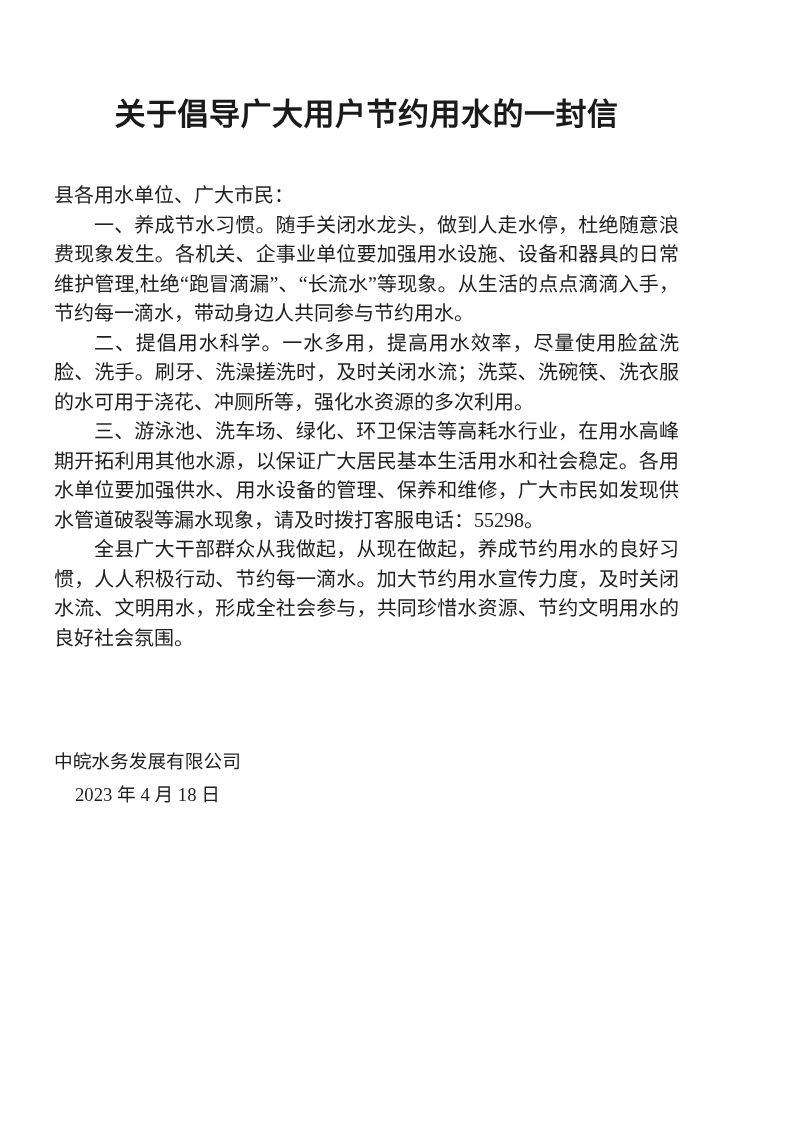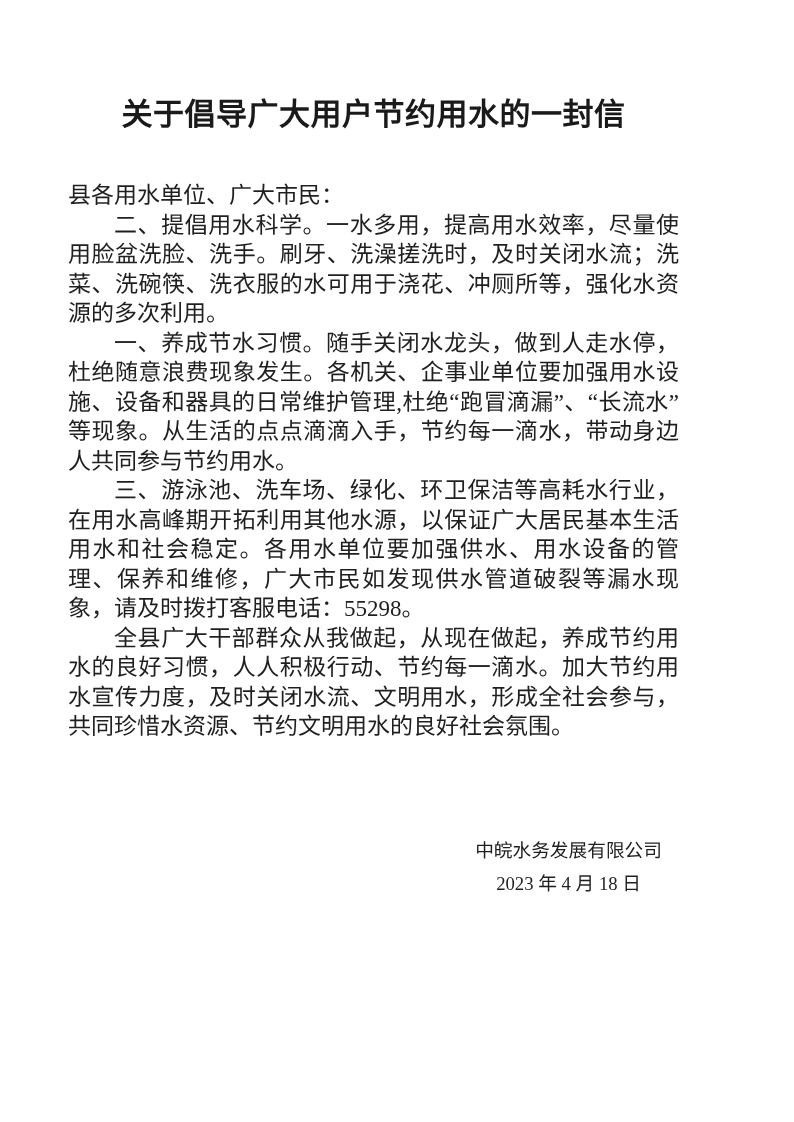--- a/index.html
+++ b/index.html
@@ -12,71 +12,70 @@
     height: 1122px;
     overflow: hidden;
     font-family: "Liberation Serif", "DejaVu Serif", serif;
     color: #1f1f1f;
   }
   .page {
     box-sizing: border-box;
     width: 794px;
     height: 1122px;
     background: #ffffff;
-    padding: 95px 115px 0 68px;
+    padding: 95px 115px 0 54px;
   }
   .doc-title {
     margin: 0;
     font-size: 31px;
     line-height: 40px;
     font-weight: 700;
     text-align: center;
     color: #1a1a1a;
     letter-spacing: 0.5px;
   }
   .body-block {
     margin-top: 46px;
-    font-size: 23px;
+    font-size: 20px;
     line-height: 29.5px;
     text-align: justify;
     text-justify: inter-ideograph;
   }
   .body-block p {
     margin: 0;
     text-indent: 2em;
   }
   .body-block p.salutation {
     text-indent: 0;
   }
   .signature {
     margin-top: 92px;
     display: flex;
-    justify-content: flex-end;
     padding-right: 17px;
   }
   .sig-block {
     text-align: center;
     font-size: 18.7px;
     line-height: 33px;
   }
   .sig-line {
     white-space: nowrap;
   }
 </style>
 </head>
 <body>
 
 <div class="page">
 
   <h1 class="doc-title">关于倡导广大用户节约用水的一封信</h1>
 
   <div class="body-block">
     <p class="salutation">县各用水单位、广大市民：</p>
+    <p>一、养成节水习惯。随手关闭水龙头，做到人走水停，杜绝随意浪费现象发生。各机关、企事业单位要加强用水设施、设备和器具的日常维护管理,杜绝“跑冒滴漏”、“长流水”等现象。从生活的点点滴滴入手，节约每一滴水，带动身边人共同参与节约用水。</p>
     <p>二、提倡用水科学。一水多用，提高用水效率，尽量使用脸盆洗脸、洗手。刷牙、洗澡搓洗时，及时关闭水流；洗菜、洗碗筷、洗衣服的水可用于浇花、冲厕所等，强化水资源的多次利用。</p>
-    <p>一、养成节水习惯。随手关闭水龙头，做到人走水停，杜绝随意浪费现象发生。各机关、企事业单位要加强用水设施、设备和器具的日常维护管理,杜绝“跑冒滴漏”、“长流水”等现象。从生活的点点滴滴入手，节约每一滴水，带动身边人共同参与节约用水。</p>
     <p>三、游泳池、洗车场、绿化、环卫保洁等高耗水行业，在用水高峰期开拓利用其他水源，以保证广大居民基本生活用水和社会稳定。各用水单位要加强供水、用水设备的管理、保养和维修，广大市民如发现供水管道破裂等漏水现象，请及时拨打客服电话：55298。</p>
     <p>全县广大干部群众从我做起，从现在做起，养成节约用水的良好习惯，人人积极行动、节约每一滴水。加大节约用水宣传力度，及时关闭水流、文明用水，形成全社会参与，共同珍惜水资源、节约文明用水的良好社会氛围。</p>
   </div>
 
   <div class="signature">
     <div class="sig-block">
       <div class="sig-line">中皖水务发展有限公司</div>
       <div class="sig-line">2023 年 4 月 18 日</div>
     </div>
   </div>

